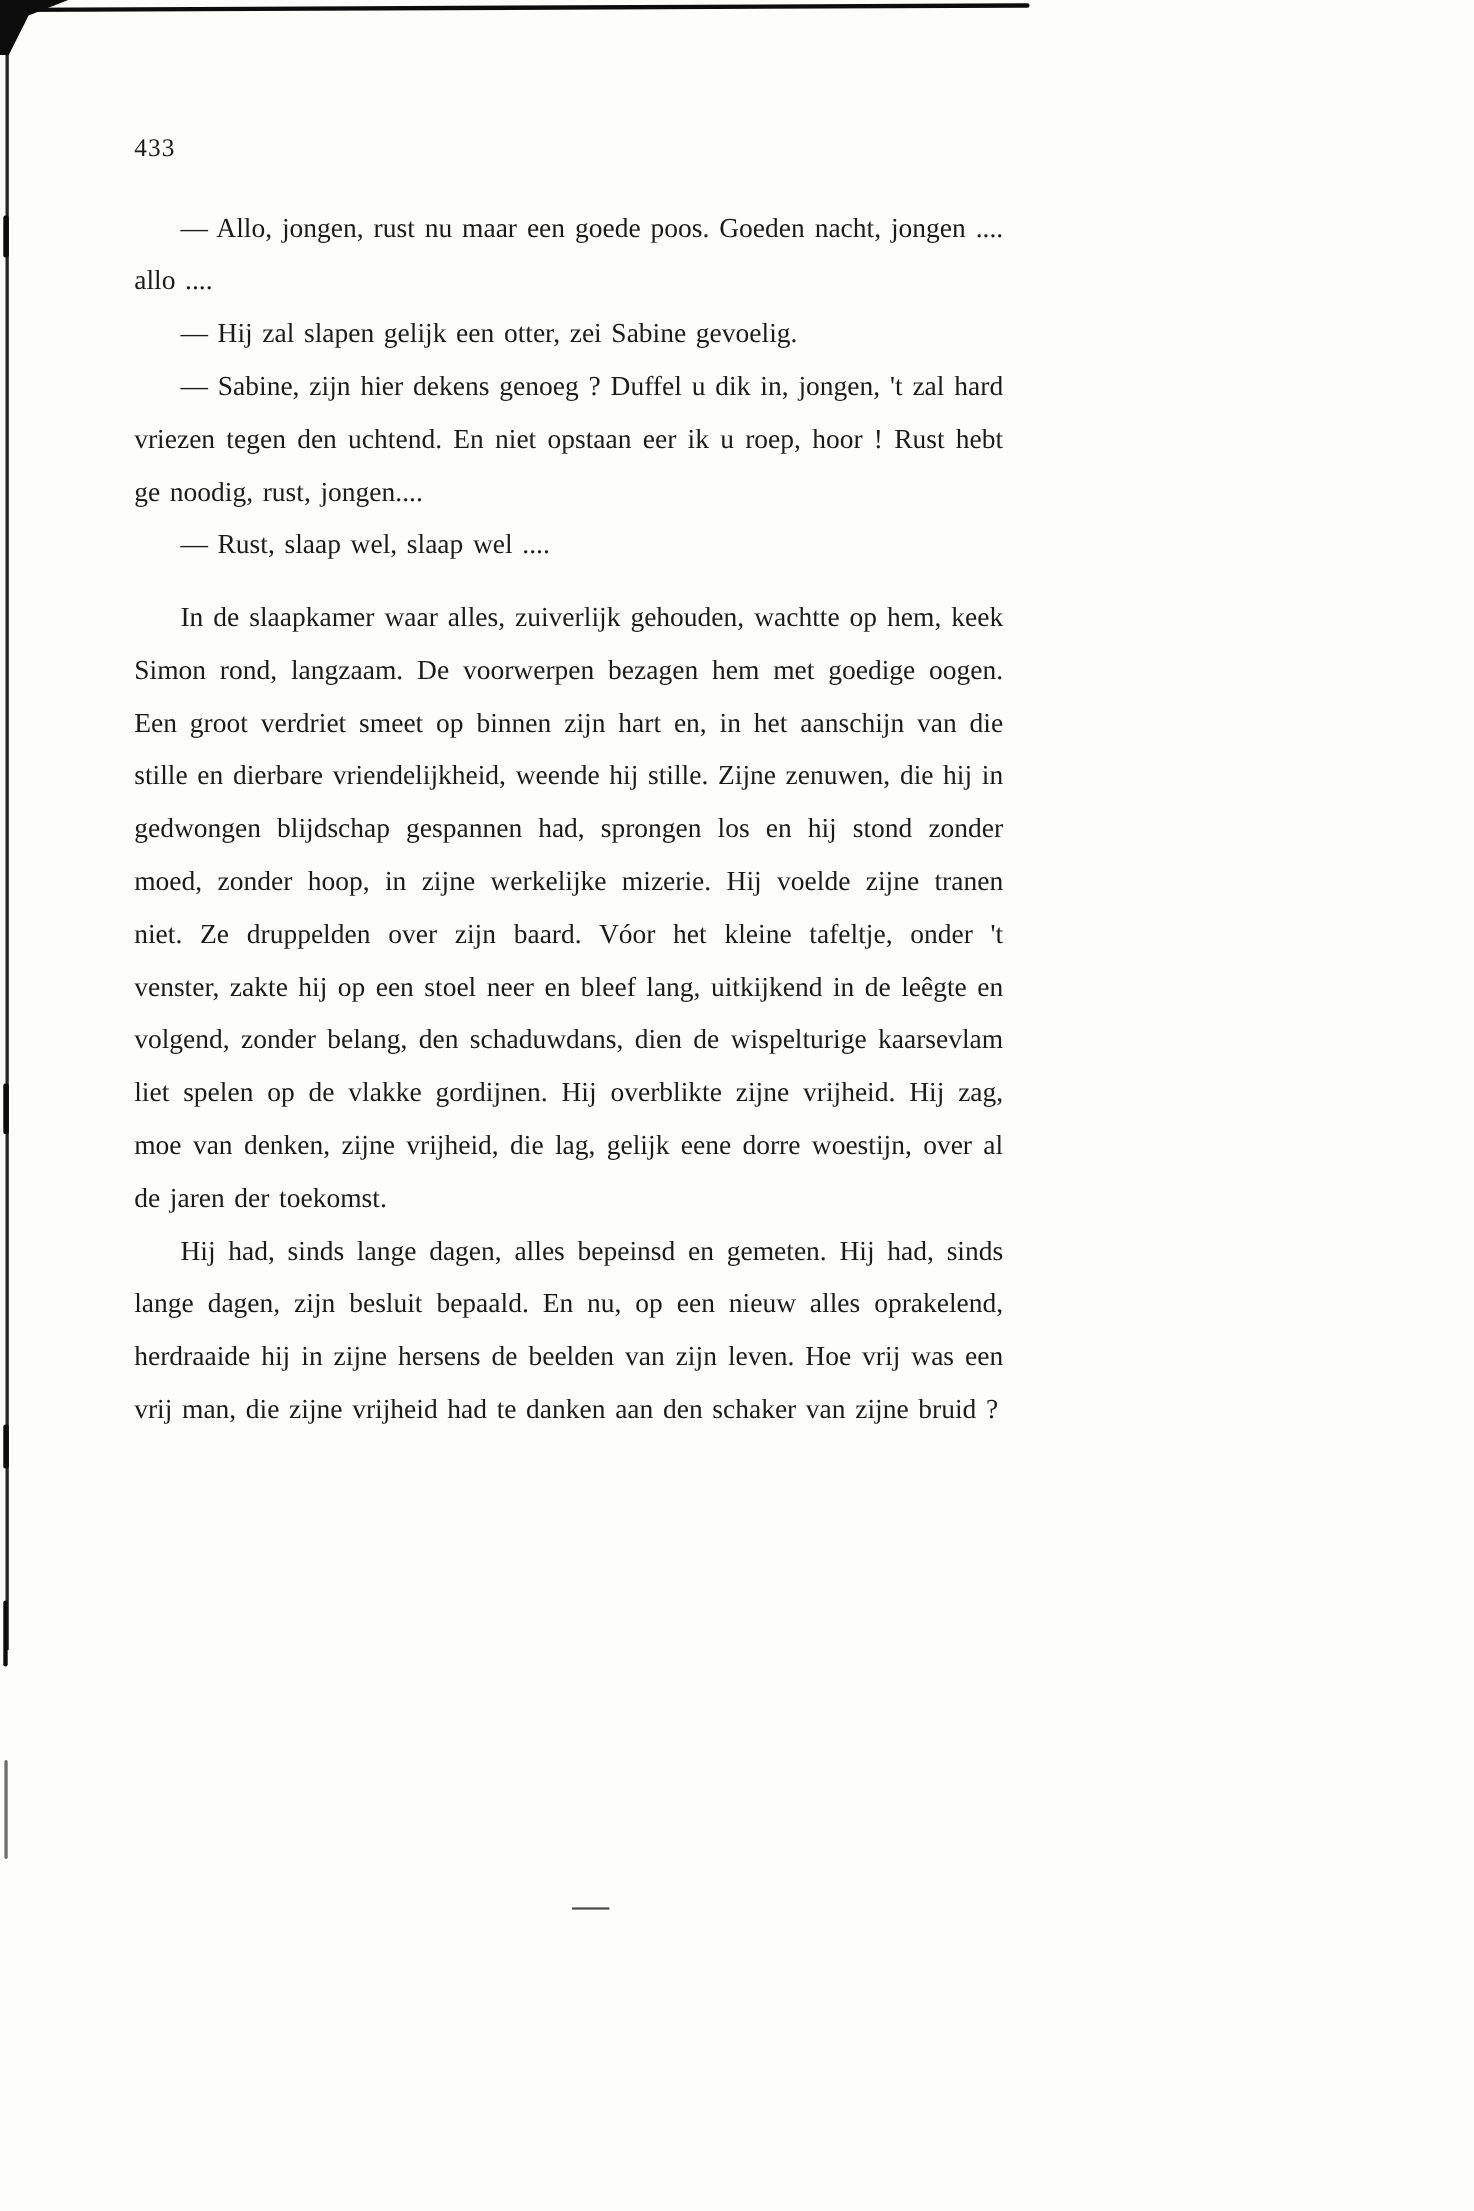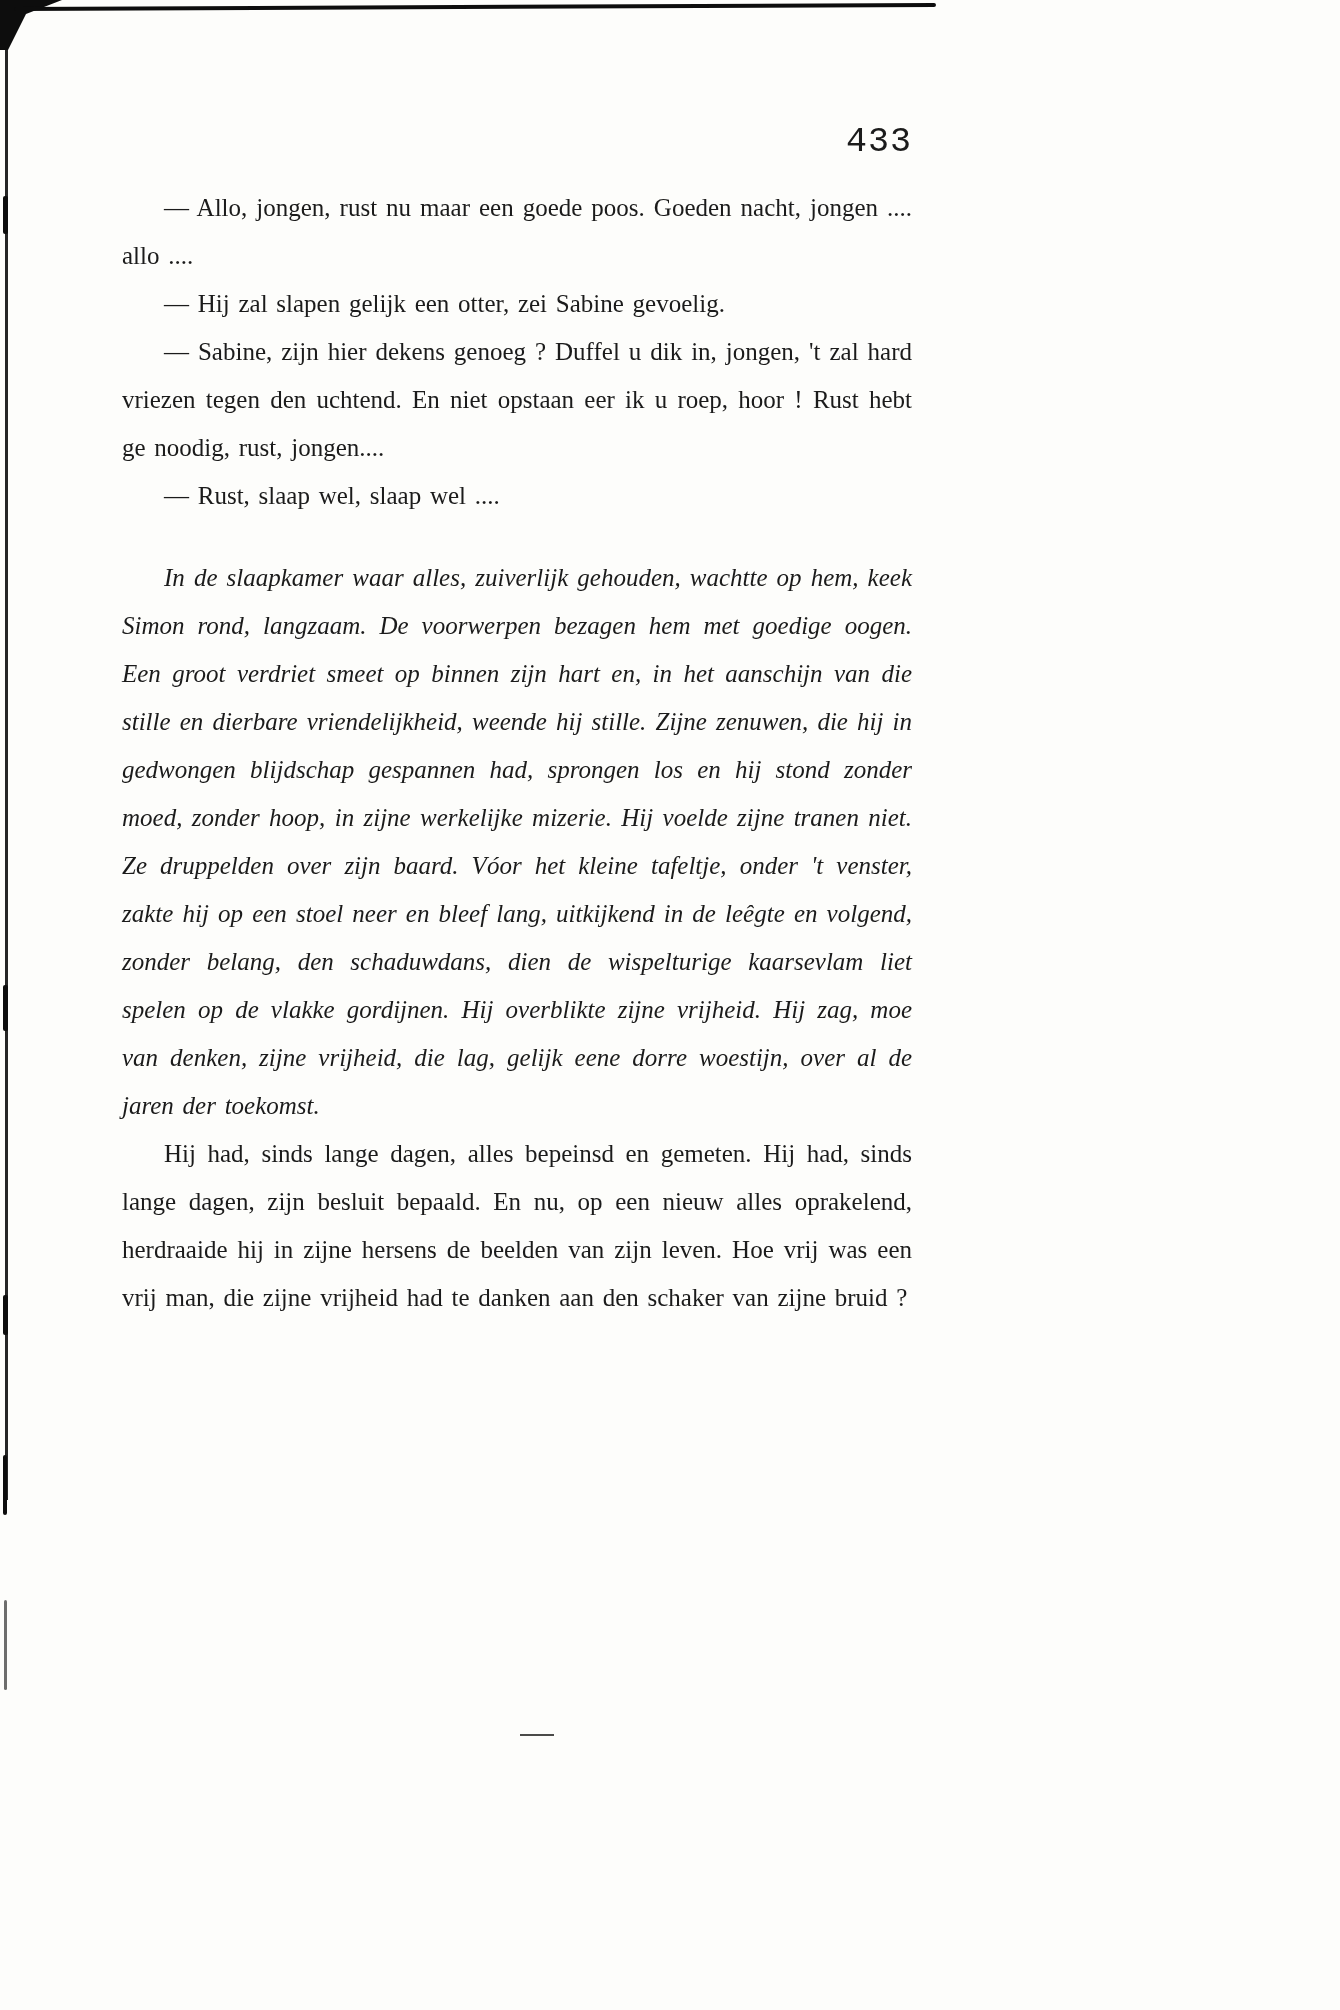--- a/index.html
+++ b/index.html
@@ -47,42 +47,40 @@
     top: 1734px; left: 520px;
     width: 34px; height: 2px;
     opacity: 0.75;
   }
   
   .page-number {
     position: absolute;
     top: 122px;
     left: 122px;
     width: 790px;
-    text-align: right;
-    font-size: 35px;
+    text-align: left;
+    font-size: 23px;
     letter-spacing: 1px;
-    font-family: Liberation Mono, monospace;
   }
   .text-block {
     position: absolute;
     top: 184px;
     left: 122px;
     width: 790px;
     font-size: 25px;
     line-height: 48px;
     text-align: justify;
     word-spacing: 0.10em;
   }
   .text-block p {
     margin: 0;
     text-indent: 42px;
   }
   .text-block p.section-gap {
-    margin-top: 34px;
-    font-style: italic;
+    margin-top: 18px;
   }
 </style>
 </head>
 <body>
 
 <div class="page">
 
   <div class="artifact corner-wedge"></div>
   <div class="artifact top-rule"></div>
   <div class="artifact left-rule"></div>

